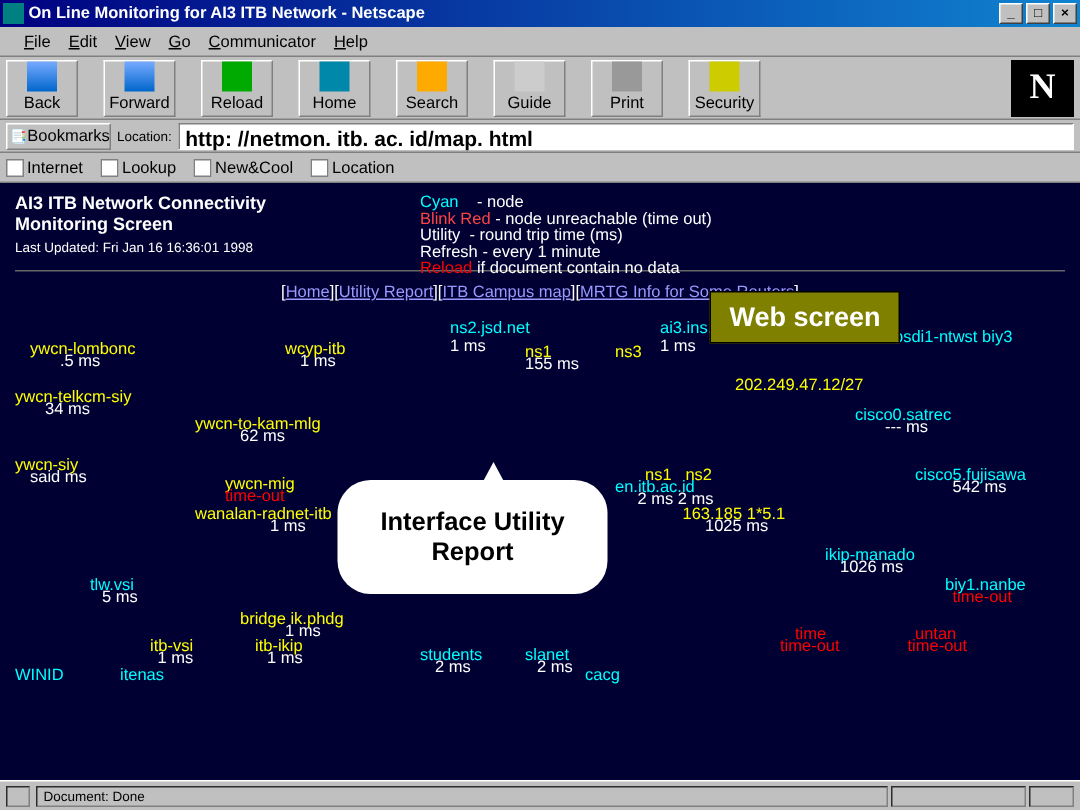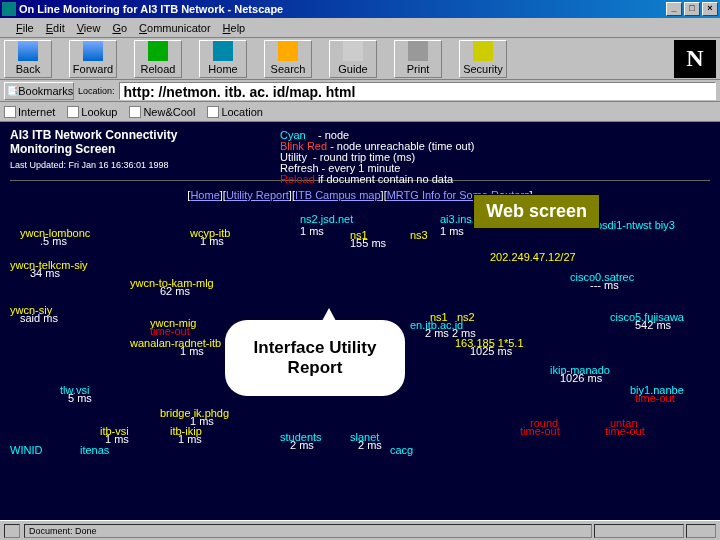--- a/index.html
+++ b/index.html
@@ -187,21 +187,21 @@
       <div class="node ylw" style="top:198px;left:150px">bridge ik.phdg</div>
       <div class="node white" style="top:206px;left:180px">1 ms</div>
       <div class="node ylw" style="top:216px;left:90px">itb-vsi</div>
       <div class="node white" style="top:224px;left:95px">1 ms</div>
       <div class="node ylw" style="top:216px;left:160px">itb-ikip</div>
       <div class="node white" style="top:224px;left:168px">1 ms</div>
       <div class="node" style="top:222px;left:270px">students</div>
       <div class="node white" style="top:230px;left:280px">2 ms</div>
       <div class="node" style="top:222px;left:340px">slanet</div>
       <div class="node white" style="top:230px;left:348px">2 ms</div>
-      <div class="node red" style="top:208px;left:520px">round</div>
+      <div class="node red" style="top:208px;left:520px">time</div>
       <div class="node red" style="top:216px;left:510px">time-out</div>
       <div class="node red" style="top:208px;left:600px">untan</div>
       <div class="node red" style="top:216px;left:595px">time-out</div>
       <div class="node" style="top:235px;left:0px">WINID</div>
       <div class="node" style="top:235px;left:70px">itenas</div>
       <div class="node" style="top:235px;left:380px">cacg</div>
     </div>
   </div>
 
   <div class="callout1">Web screen</div>

